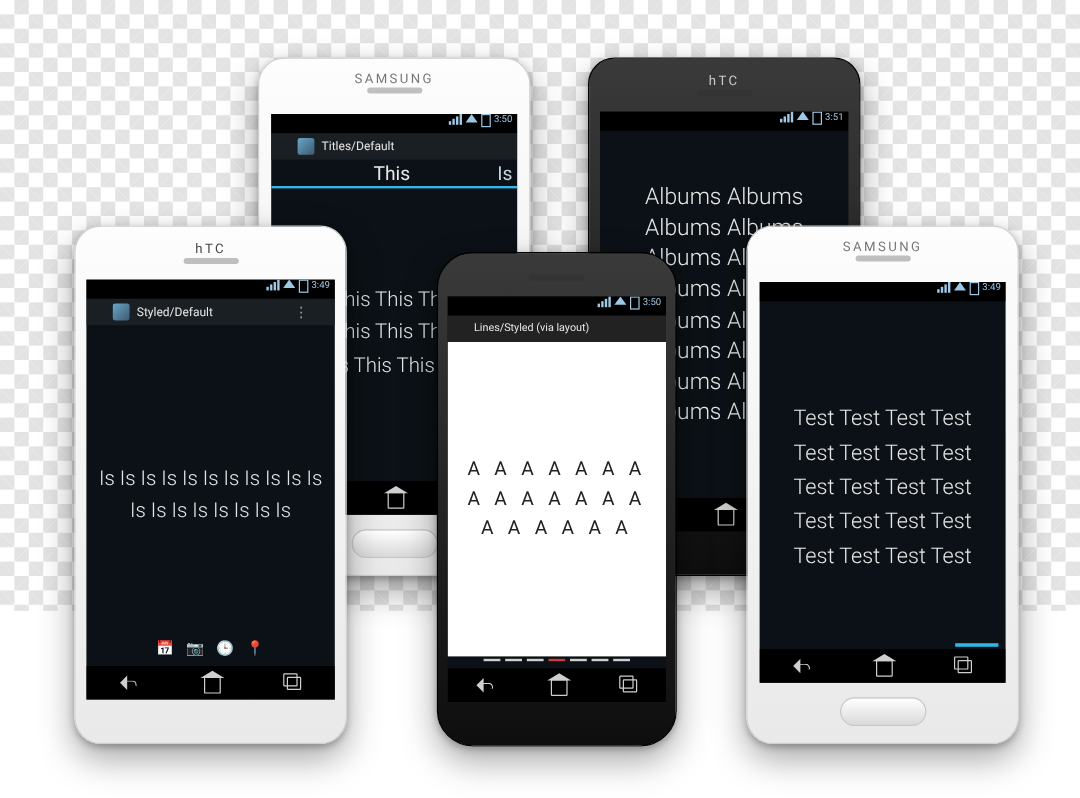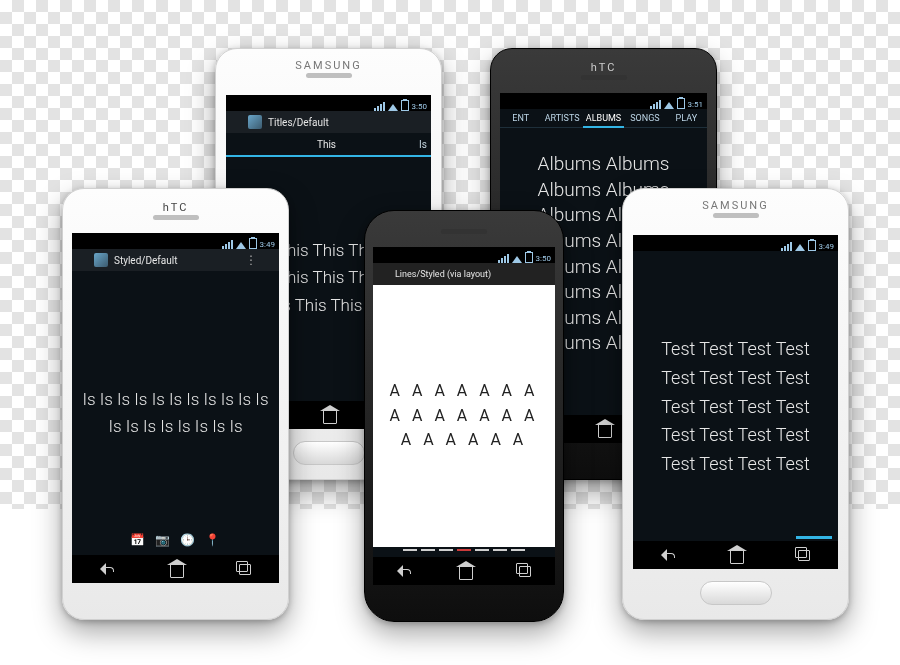--- a/index.html
+++ b/index.html
@@ -7,35 +7,35 @@
 .phone{position:absolute;border-radius:22px;box-shadow:0 12px 28px rgba(0,0,0,.35),0 2px 6px rgba(0,0,0,.25);overflow:hidden}
 .white-body{background:linear-gradient(#fdfdfd,#e9e9e9);border:1px solid #d0d0d0}
 .black-body{background:linear-gradient(#3a3a3a,#0e0e0e);border:1px solid #000}
 .screen{position:absolute;background:#0b1116;overflow:hidden}
 .brand{position:absolute;left:0;right:0;text-align:center;font-size:11px;letter-spacing:2px}
 .brand.light{color:#777}
 .brand.dark{color:#ccc}
 .earpiece{position:absolute;left:50%;transform:translateX(-50%);width:46px;height:5px;border-radius:3px}
 .earpiece.light{background:#bfbfbf}
 .earpiece.dark{background:#333}
-.status{height:16px;display:flex;align-items:flex-end;justify-content:flex-end;gap:3px;padding:0 4px;font-size:8px;color:#9ec8e6;background:#000}
+.status{height:16px;display:flex;align-items:flex-start;justify-content:flex-end;gap:3px;padding:0 4px;font-size:8px;color:#9ec8e6;background:#000}
 .status .sig{display:flex;gap:1px;align-items:flex-end}
 .status .sig span{width:2px;background:#9ec8e6}
 .status .b1{height:3px}.status .b2{height:5px}.status .b3{height:7px}.status .b4{height:9px}
 .status .wifi{width:0;height:0;border-left:5px solid transparent;border-right:5px solid transparent;border-bottom:7px solid #9ec8e6}
 .status .batt{width:6px;height:9px;border:1px solid #9ec8e6;position:relative}
 .status .batt::before{content:"";position:absolute;top:-2px;left:1px;width:4px;height:1px;background:#9ec8e6}
 .actionbar{height:22px;display:flex;align-items:center;padding:0 22px;background:#1a1f24;color:#e6e6e6;font-size:10px;gap:6px}
 .actionbar .logo{width:14px;height:14px;background:linear-gradient(135deg,#6aa6c9,#3b5a6e);border-radius:2px;flex-shrink:0}
 .actionbar .overflow{margin-left:auto;color:#aaa;font-size:12px;line-height:1;flex-shrink:0}
 .tabstrip{height:18px;display:flex;align-items:stretch;border-bottom:1px solid #1e2f3a;font-size:9px;color:#bcd5e6}
 .tabstrip .tab{flex:1;display:flex;align-items:center;justify-content:center;position:relative}
 .tabstrip .tab.sel{color:#fff}
 .tabstrip .tab.sel::after{content:"";position:absolute;left:0;right:0;bottom:-1px;height:2px;background:#33b5e5}
-.titlestrip{height:22px;display:flex;align-items:center;border-bottom:2px solid #33b5e5;color:#e8e8e8;font-size:10px}
+.titlestrip{height:22px;display:flex;align-items:center;border-bottom:2px solid #33b5e5;color:#e8e8e8;font-size:16px}
 .titlestrip .tmain{flex:1;text-align:center}
 .titlestrip .tside{width:26px;text-align:right;padding-right:4px;color:#c5d6e0}
 .content{position:absolute;left:0;right:0;color:#e6e6e6;display:flex;align-items:center;justify-content:center;text-align:center;padding:0 10px}
 .content.big{font-size:17px;line-height:1.6;font-weight:300}
 .content.albums{font-size:19px;line-height:1.35;font-weight:300;display:block;text-align:center;padding-top:2px}
 .content.white{background:#fff;color:#222;font-size:16px;letter-spacing:4px;line-height:1.55}
 .iconrow{position:absolute;left:0;right:0;display:flex;justify-content:center;gap:10px;color:#cc3b3b;font-size:12px}
 .navbar{position:absolute;left:0;right:0;bottom:0;height:28px;display:flex;justify-content:space-around;align-items:center;background:#000}
 .nav-icon{width:18px;height:18px;position:relative}
 .nav-back::before{content:"";position:absolute;left:2px;top:3px;width:0;height:0;border-top:6px solid transparent;border-bottom:6px solid transparent;border-right:6px solid #cfcfcf}
@@ -100,27 +100,20 @@
       <div class="sig">
             <span class="b1"></span>
             <span class="b2"></span>
             <span class="b3"></span>
             <span class="b4"></span>
           </div>
       <div class="wifi"></div>
       <div class="batt"></div>
       <span>3:51</span>
     </div>
-    <div class="tabstrip">
-      <div class="tab">ENT</div>
-      <div class="tab">ARTISTS</div>
-      <div class="tab sel">ALBUMS</div>
-      <div class="tab">SONGS</div>
-      <div class="tab">PLAY</div>
-    </div>
     <div class="content albums" style="top:56px;bottom:28px">Albums Albums Albums Albums Albums Albums Albums Albums Albums Albums Albums Albums Albums Albums Albums Albums</div>
     <div class="navbar">
       <div class="nav-icon nav-back"></div>
       <div class="nav-icon nav-home"></div>
       <div class="nav-icon nav-recent"></div>
     </div>
   </div>
 </div>
 
 <div class="phone white-body" style="left:62px;top:188px;width:225px;height:430px;z-index:3">

